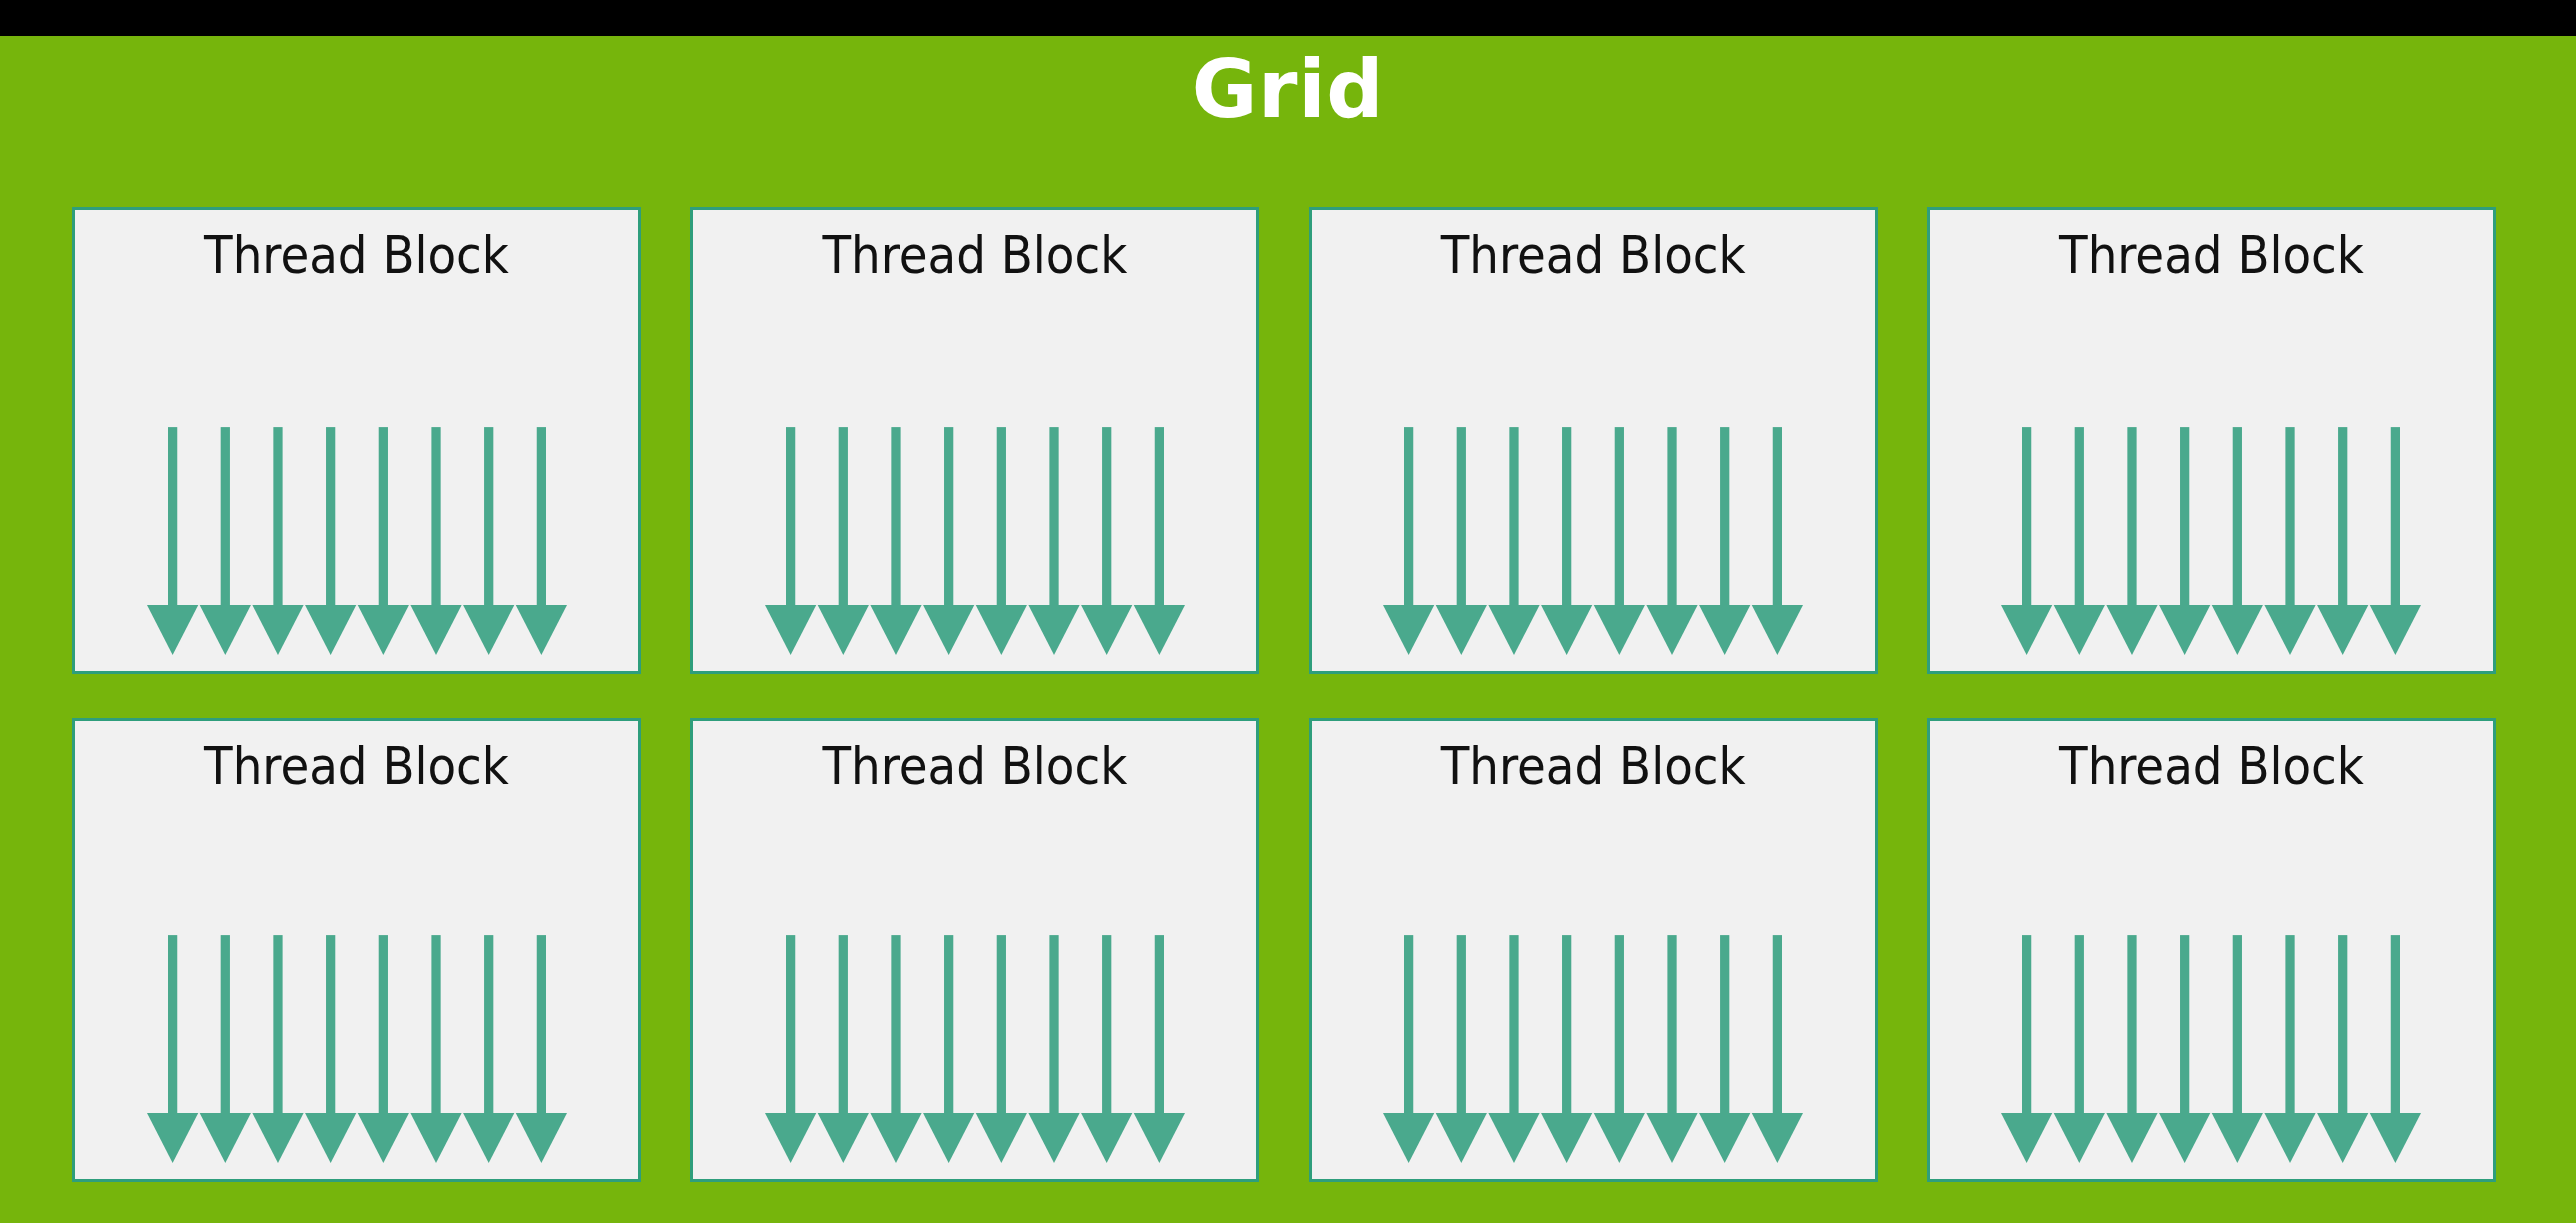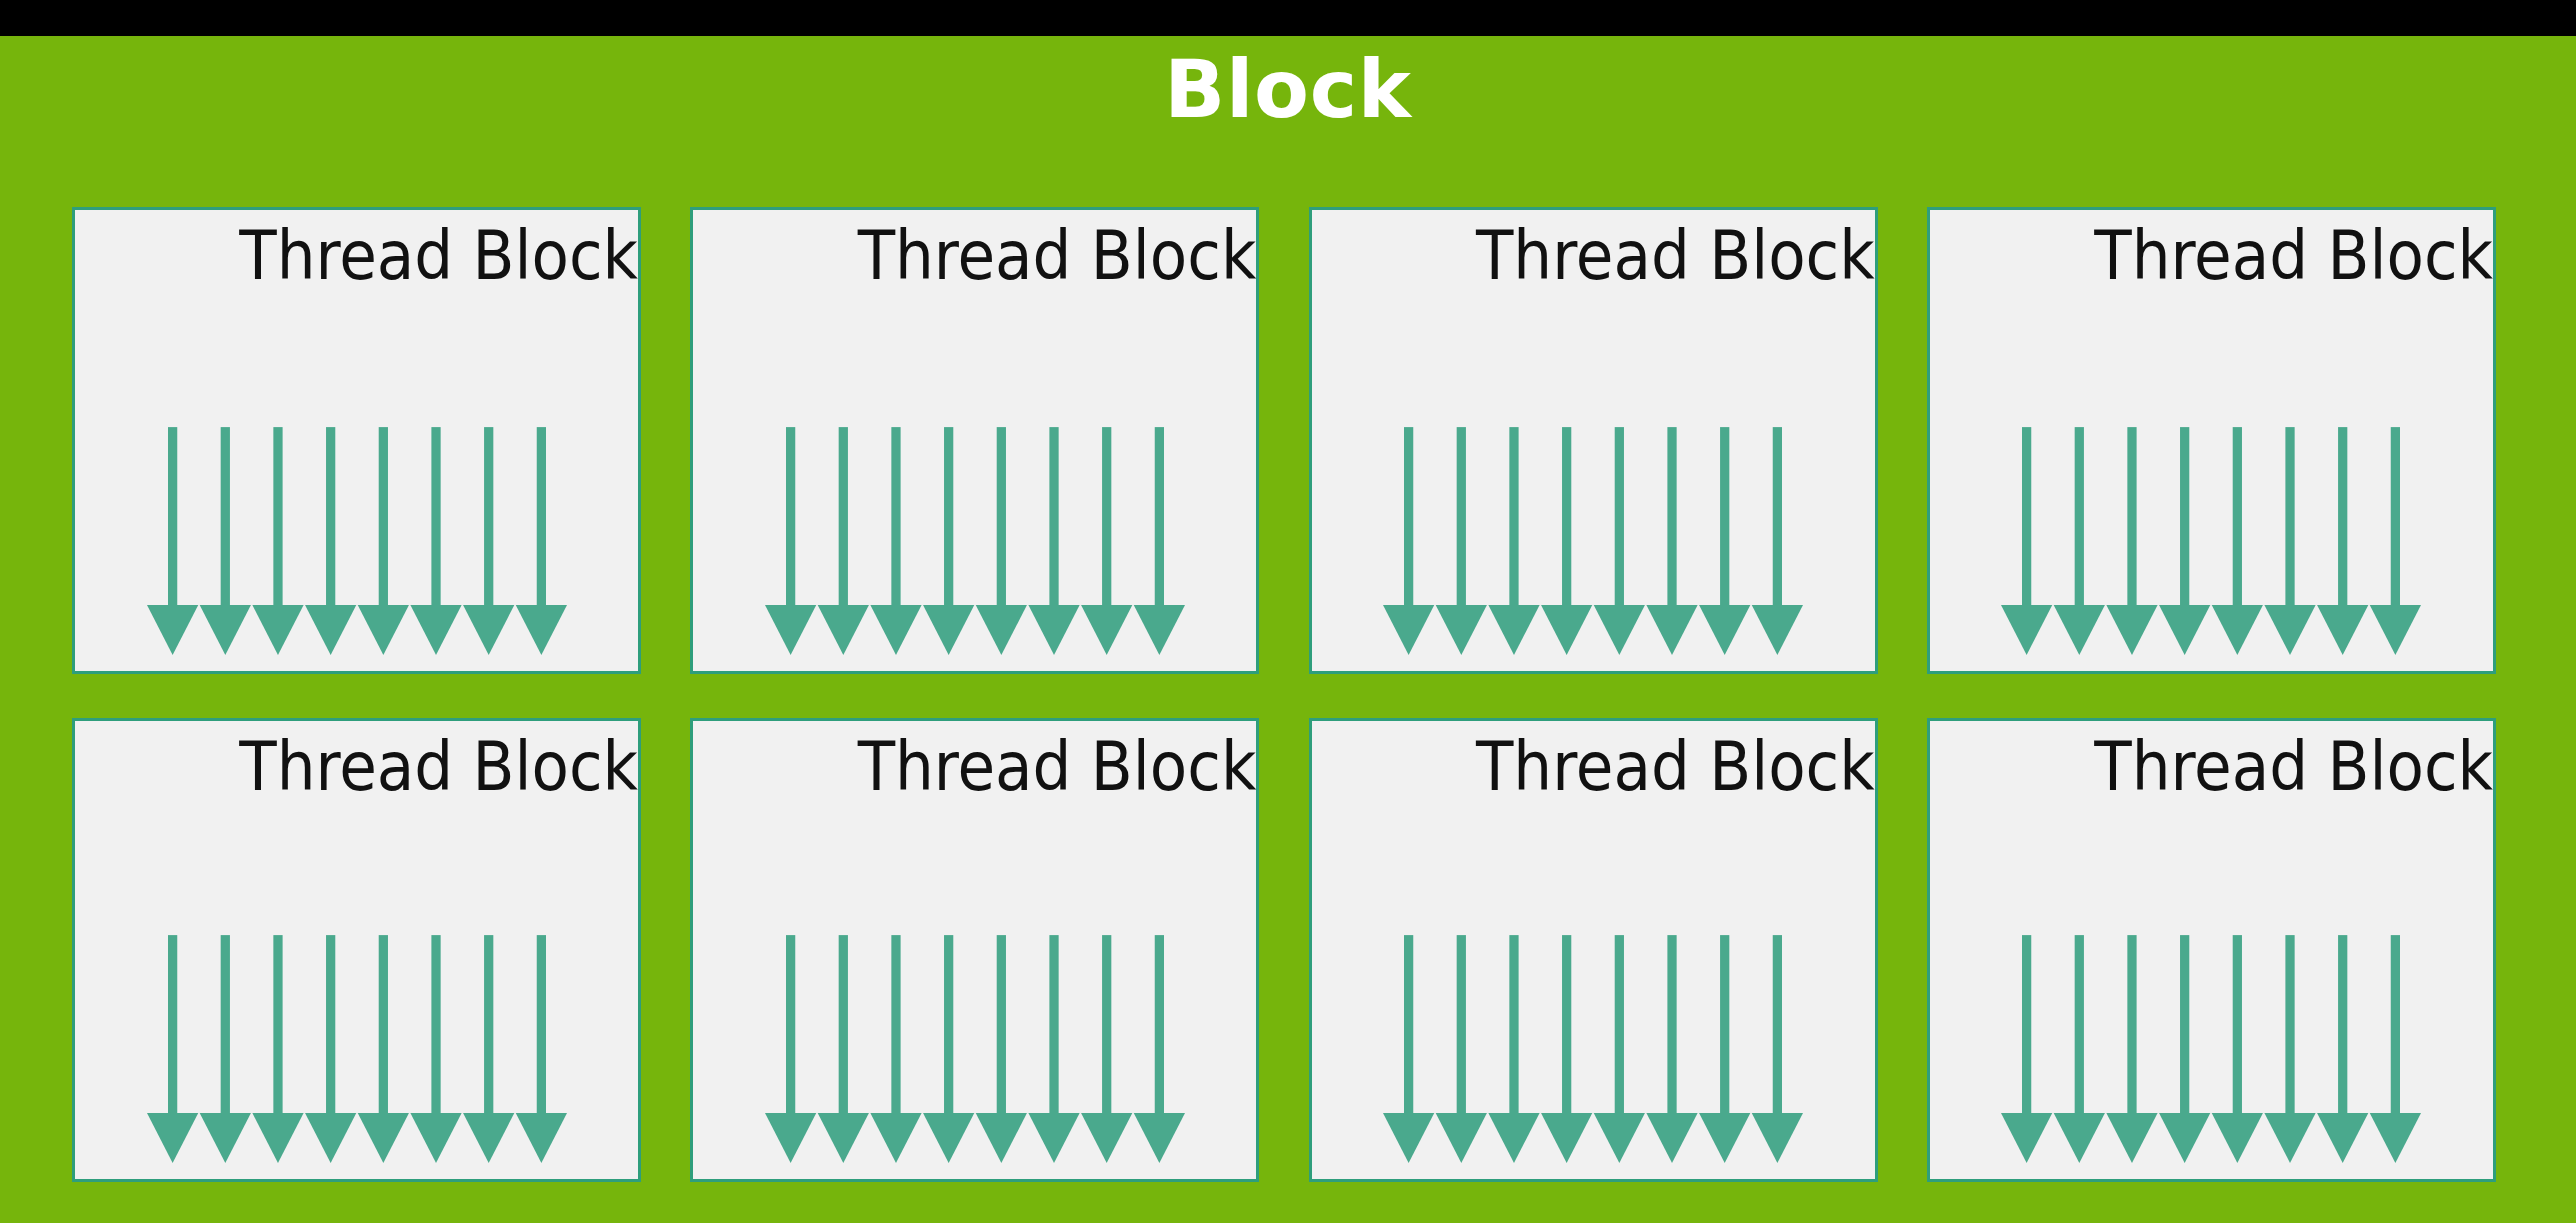--- a/index.html
+++ b/index.html
@@ -74,24 +74,24 @@
     box-sizing: border-box;
     background: #F1F1F1;
     border: 3.6px solid #2E9E7C;
   }
 
   .thread-block-label {
     position: absolute;
     left: 0;
     top: 2.8px;
     width: 100%;
-    text-align: right;
+    text-align: center;
     color: #111111;
     font-family: "Liberation Sans Narrow", "DejaVu Sans Condensed", "Liberation Sans", sans-serif;
-    font-size: 68px;
+    font-size: 52px;
     line-height: 85px;
     font-weight: normal;
     white-space: nowrap;
   }
 
   
   .threads-svg {
     position: absolute;
     left: 50%;
     transform: translateX(-50%);
@@ -101,21 +101,21 @@
 </style>
 </head>
 <body>
 
 <div id="screen">
 
   <div id="topbar"></div>
 
   <div id="grid-panel">
 
-    <div id="grid-title">Block</div>
+    <div id="grid-title">Grid</div>
 
     <div class="block-row" id="block-row-0">
         <div class="thread-block">
           <div class="thread-block-label">Thread Block</div>
           <svg class="threads-svg" width="420" height="228" viewBox="0 0 590 320">
             <g>
               <rect x="29.5" y="0" width="13" height="250" fill="#4AA98D"></rect>
               <polygon points="0,250 72,250 36,320" fill="#4AA98D"></polygon>
             </g>
             <g>

